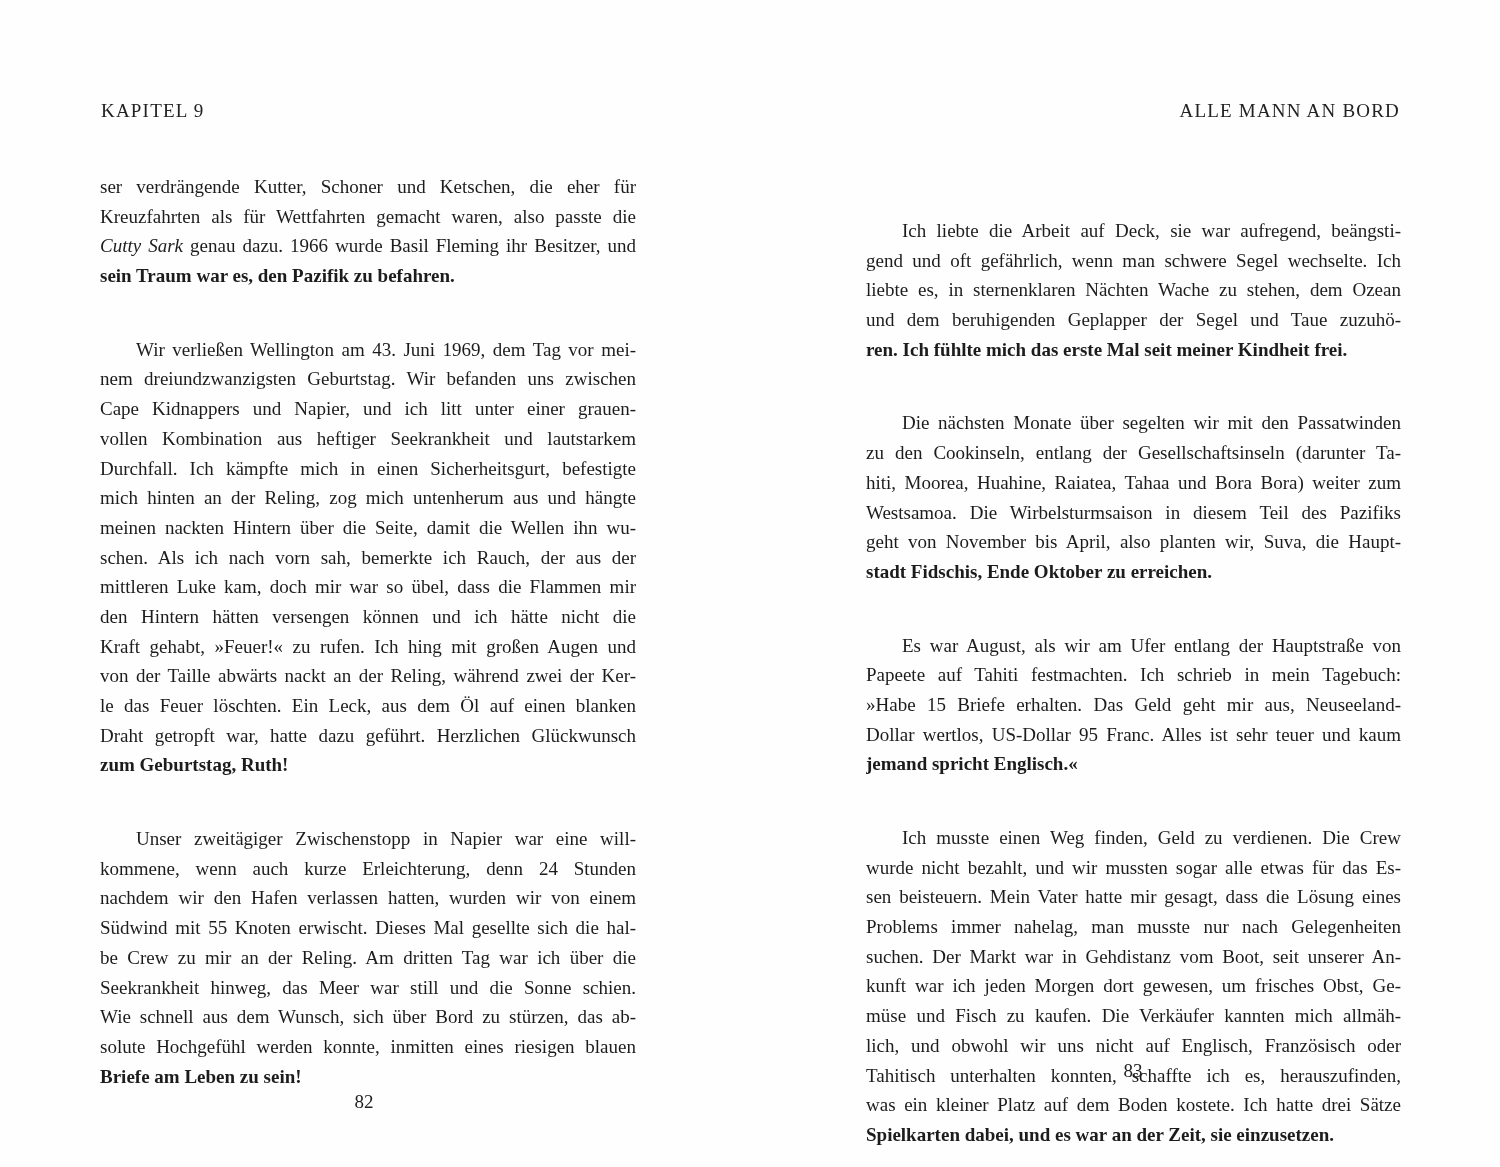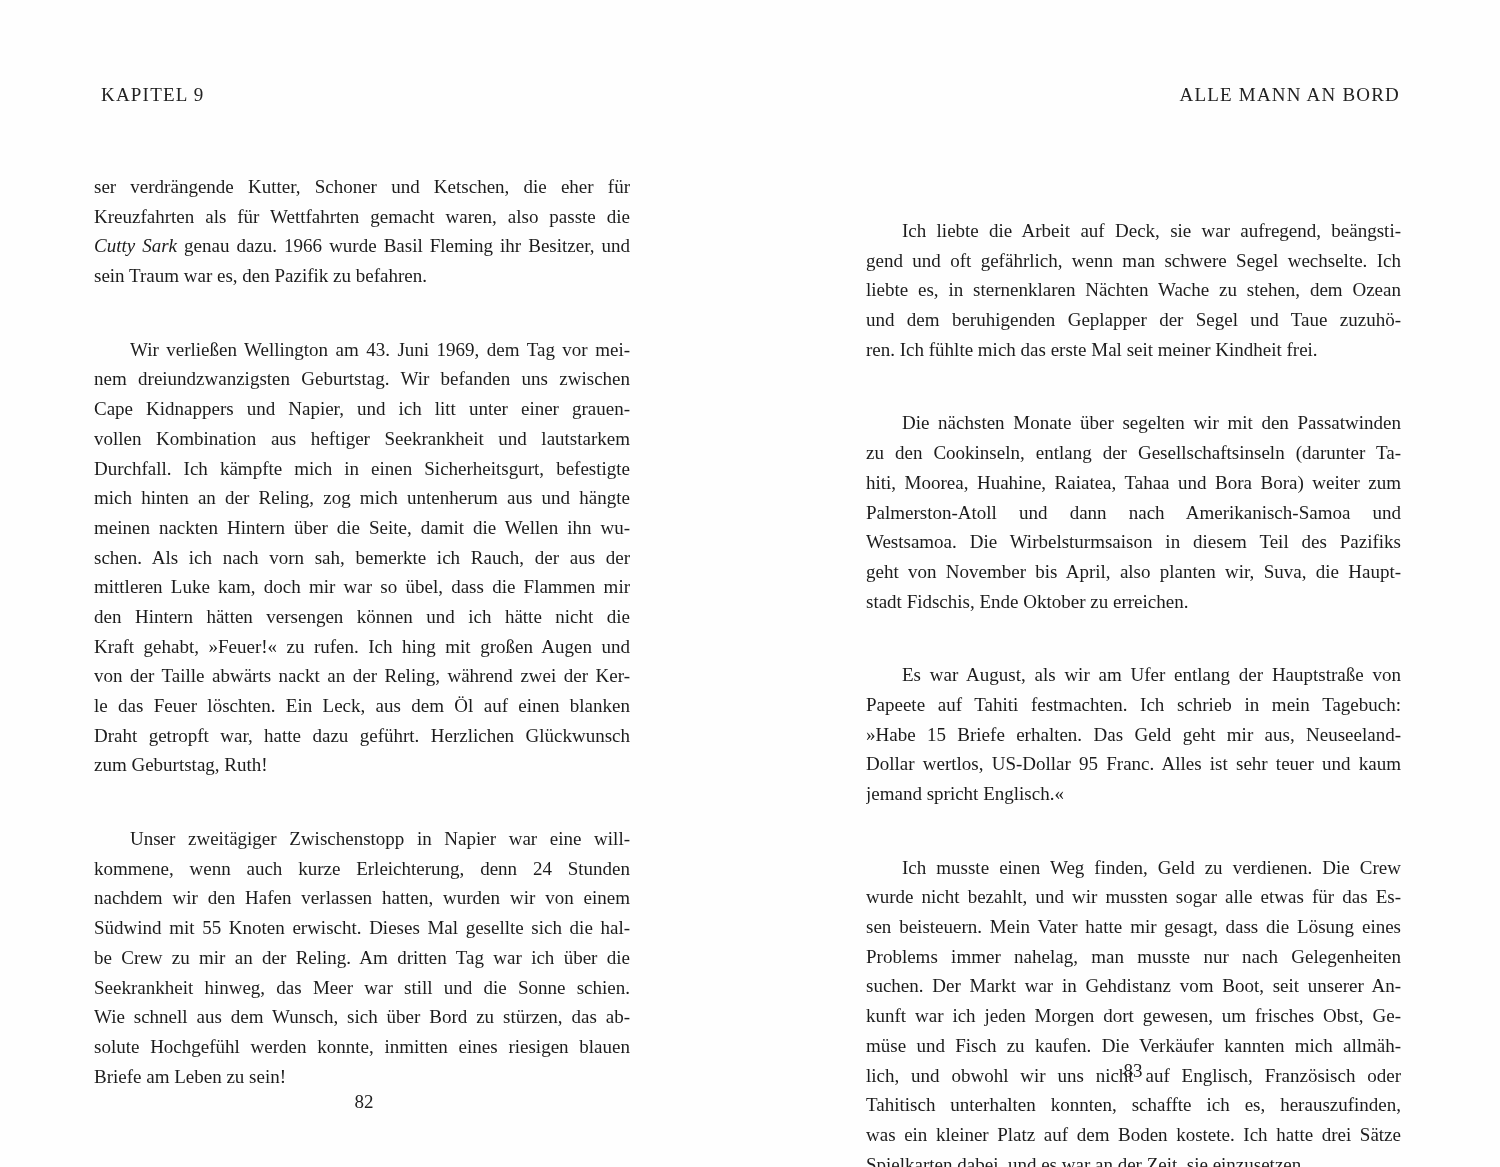--- a/index.html
+++ b/index.html
@@ -11,45 +11,46 @@
     position: relative;
     width: 1500px;
     height: 1167px;
     background: #fefefe;
     color: #1c1c1c;
     font-family: "Liberation Serif", "DejaVu Serif", serif;
     overflow: hidden;
   }
   .running-header {
     position: absolute;
-    top: 84px;
+    top: 100px;
     font-size: 19px;
     letter-spacing: 1.2px;
     color: #222;
     white-space: nowrap;
   }
   .running-header.left { left: 101px; }
   .running-header.right { right: 100px; }
   .page-body {
     position: absolute;
     top: 172px;
     font-size: 19px;
   }
-  .page-body.left  { left: 94px; width: 536px; }
+  .page-body.left  { left: 100px; width: 536px; }
   .page-body.right { left: 866px; width: 535px; }
   .line {
     height: 29.7px;
     line-height: 29.7px;
     text-align: justify;
     text-align-last: justify;
     overflow: hidden;
     white-space: normal;
   }
   .line.last {
     text-align-last: left;
+    font-weight: bold;
   }
   .line.indent {
     text-indent: 36px;
     margin-top: 44px;
   }
   .italic { font-style: italic; margin-top: 24px; }
   .page-number {
     position: absolute;
     top: 1060px;
     width: 60px;
@@ -102,21 +103,20 @@
 
   <div class="page-body right">
       <div class="line indent">Ich liebte die Arbeit auf Deck, sie war aufregend, beängsti-</div>
       <div class="line">gend und oft gefährlich, wenn man schwere Segel wechselte. Ich</div>
       <div class="line">liebte es, in sternenklaren Nächten Wache zu stehen, dem Ozean</div>
       <div class="line">und dem beruhigenden Geplapper der Segel und Taue zuzuhö-</div>
       <div class="line last">ren. Ich fühlte mich das erste Mal seit meiner Kindheit frei.</div>
       <div class="line indent">Die nächsten Monate über segelten wir mit den Passatwinden</div>
       <div class="line">zu den Cookinseln, entlang der Gesellschaftsinseln (darunter Ta-</div>
       <div class="line">hiti, Moorea, Huahine, Raiatea, Tahaa und Bora Bora) weiter zum</div>
-      <div class="line">Palmerston-Atoll und dann nach Amerikanisch-Samoa und</div>
       <div class="line">Westsamoa. Die Wirbelsturmsaison in diesem Teil des Pazifiks</div>
       <div class="line">geht von November bis April, also planten wir, Suva, die Haupt-</div>
       <div class="line last">stadt Fidschis, Ende Oktober zu erreichen.</div>
       <div class="line indent">Es war August, als wir am Ufer entlang der Hauptstraße von</div>
       <div class="line">Papeete auf Tahiti festmachten. Ich schrieb in mein Tagebuch:</div>
       <div class="line">»Habe 15 Briefe erhalten. Das Geld geht mir aus, Neuseeland-</div>
       <div class="line">Dollar wertlos, US-Dollar 95 Franc. Alles ist sehr teuer und kaum</div>
       <div class="line last">jemand spricht Englisch.«</div>
       <div class="line indent">Ich musste einen Weg finden, Geld zu verdienen. Die Crew</div>
       <div class="line">wurde nicht bezahlt, und wir mussten sogar alle etwas für das Es-</div>

